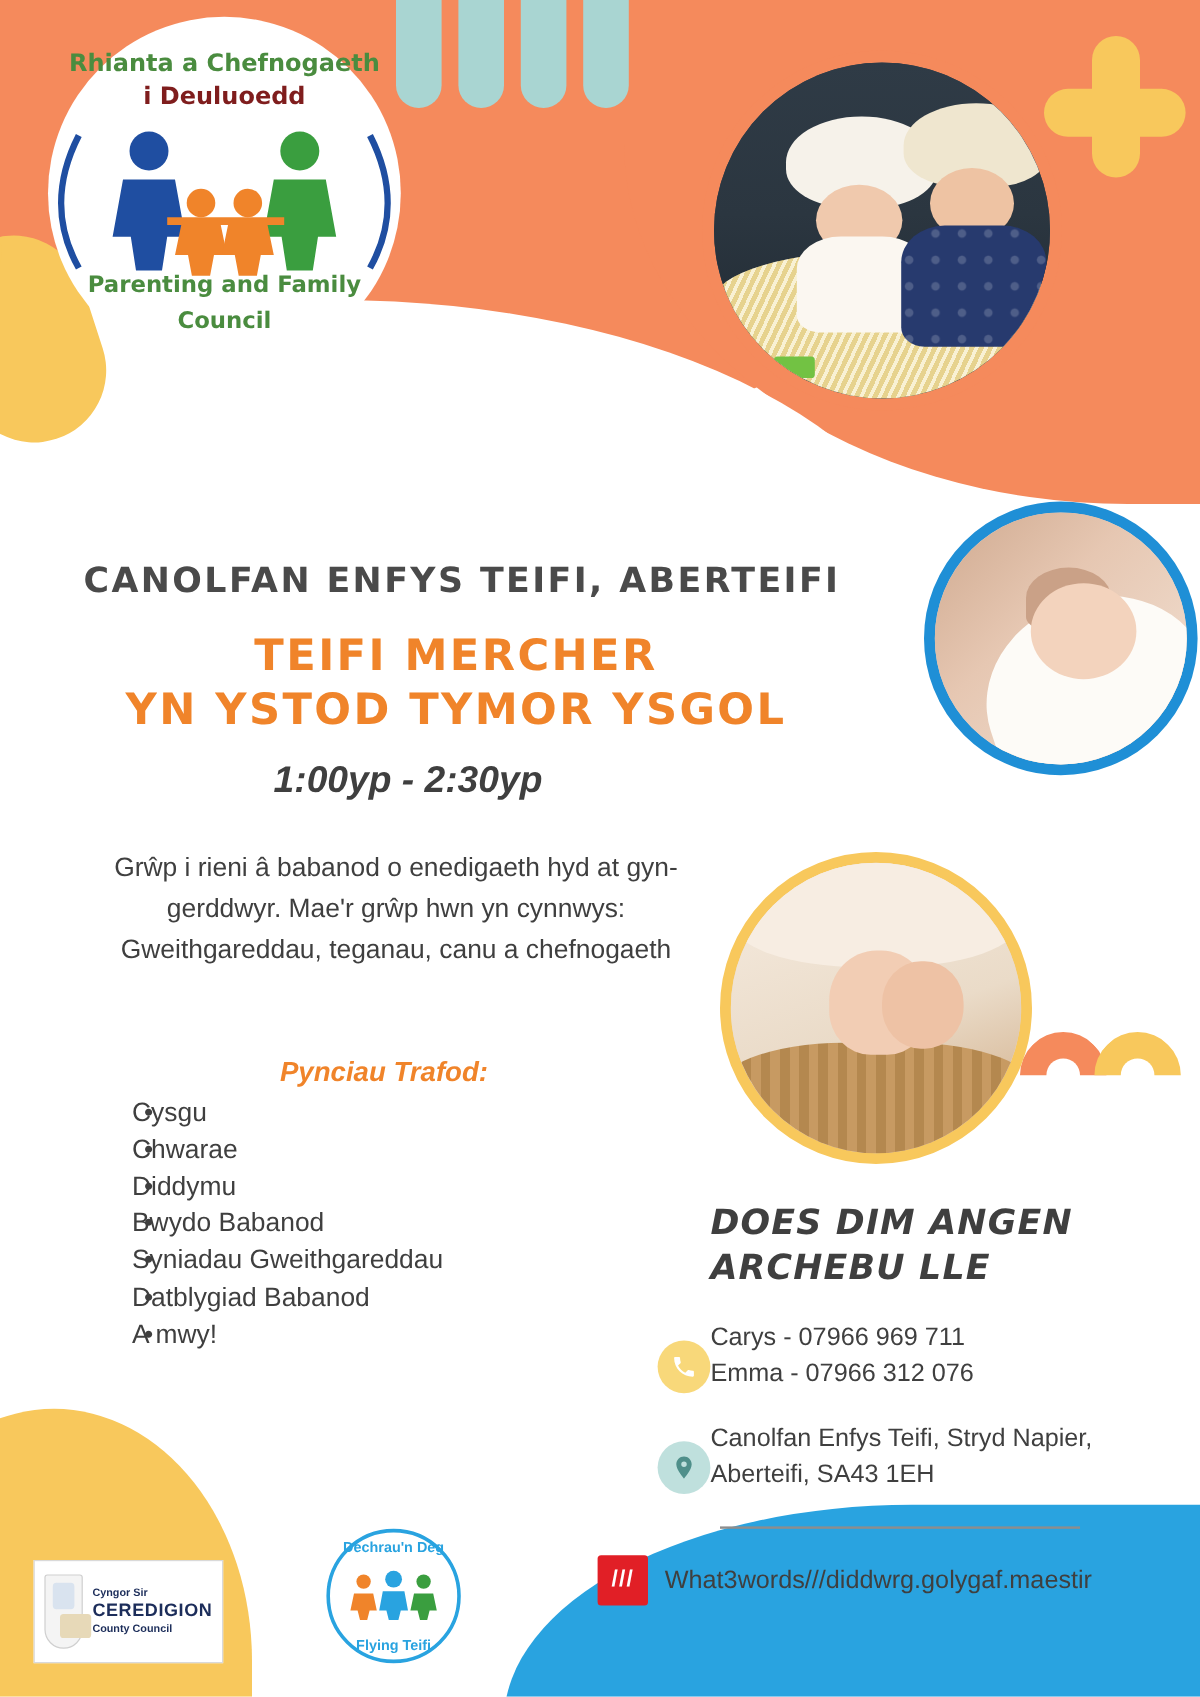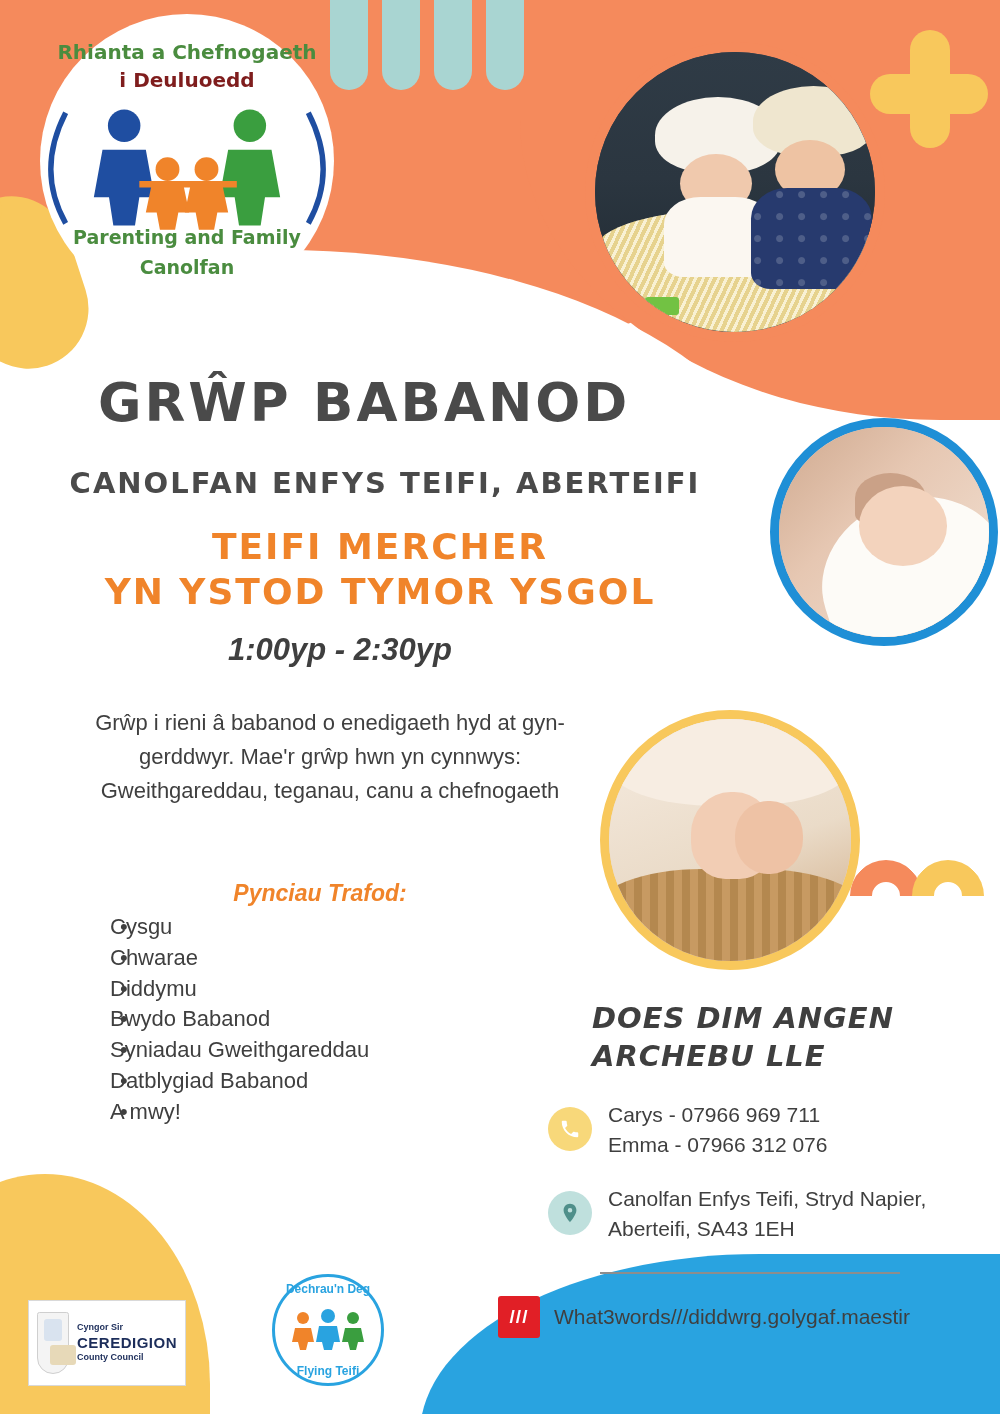--- a/index.html
+++ b/index.html
@@ -155,21 +155,21 @@
   .topics li:before {
     content:"•"; position:absolute; left: 10px; top:0; font-size: 22px; color:#3f3f3f;
   }
 
   .no-booking {
     position:absolute; top: 1000px; left: 592px; width: 400px;
     font-family:"DejaVu Sans", sans-serif; font-weight:bold; font-size: 29px;
     letter-spacing: 1px; color:#3f3f3f; line-height:1.3;font-style:italic;
   }
 
-  .contact-row { position:absolute; display:flex; align-items:center; gap:16px; }
+  .contact-row { position:absolute; display:flex; align-items:flex-end; }
   .contact-row.phone { top: 1098px; left: 548px; }
   .contact-row.addr  { top: 1182px; left: 548px; }
   .circ-icon { width: 44px; height: 44px; border-radius:50%; display:flex; align-items:center; justify-content:center; flex:0 0 auto; }
   .circ-icon.yellow { background:#f8d87a; }
   .circ-icon.teal { background:#bfe0dd; }
   .contact-text { font-size: 21px; color:#3f3f3f; line-height:1.45; padding-top:2px; }
 
   .divider { position:absolute; top: 1272px; left: 600px; width: 300px; height:2px; background:#8d8d8d; }
 
   .w3w { position:absolute; top: 1296px; left: 498px; display:flex; align-items:center; gap:14px; }
@@ -233,21 +233,21 @@
         <circle cx="188" cy="22" r="15" fill="#3a9e3f"></circle>
         <path d="M168 44 h40 l8 44 h-14 l-4 26 h-20 l-4 -26 h-14 z" fill="#3a9e3f"></path>
         <circle cx="112" cy="62" r="11" fill="#f0842a"></circle>
         <path d="M97 78 h30 l5 24 h-10 l-3 16 h-14 l-3 -16 h-10 z" fill="#f0842a"></path>
         <circle cx="148" cy="62" r="11" fill="#f0842a"></circle>
         <path d="M133 78 h30 l5 24 h-10 l-3 16 h-14 l-3 -16 h-10 z" fill="#f0842a"></path>
         <path d="M86 76 h90" stroke="#f0842a" stroke-width="6"></path>
       </svg>
     </div>
     <div class="logo-text-bottom">Parenting and Family</div>
-    <div class="logo-text-bottom2">Canolfan</div>
+    <div class="logo-text-bottom2">Council</div>
   </div>
 
   <div class="photo p1">
     <div class="scene"></div>
     <div class="noodles"></div>
     <div class="baby-a">
         <div class="hat"></div>
         <div class="face"></div>
         <div class="body"></div>
       </div>
@@ -267,21 +267,20 @@
   </div>
 
   <div class="photo p3">
     <div class="bg"></div>
     <div class="cloth"></div>
     <div class="basket"></div>
     <div class="foot"></div>
     <div class="foot2"></div>
   </div>
 
-  <div class="title">GRŴP BABANOD</div>
   <div class="subtitle">CANOLFAN ENFYS TEIFI, ABERTEIFI</div>
   <div class="day">
     <div>TEIFI MERCHER</div>
     <div>YN YSTOD TYMOR YSGOL</div>
   </div>
   <div class="time">1:00yp - 2:30yp</div>
 
   <div class="blurb">Grŵp i rieni â babanod o enedigaeth hyd at gyn-gerddwyr. Mae'r grŵp hwn yn cynnwys: Gweithgareddau, teganau, canu a chefnogaeth</div>
 
   <div class="topics-head">Pynciau Trafod:</div>

